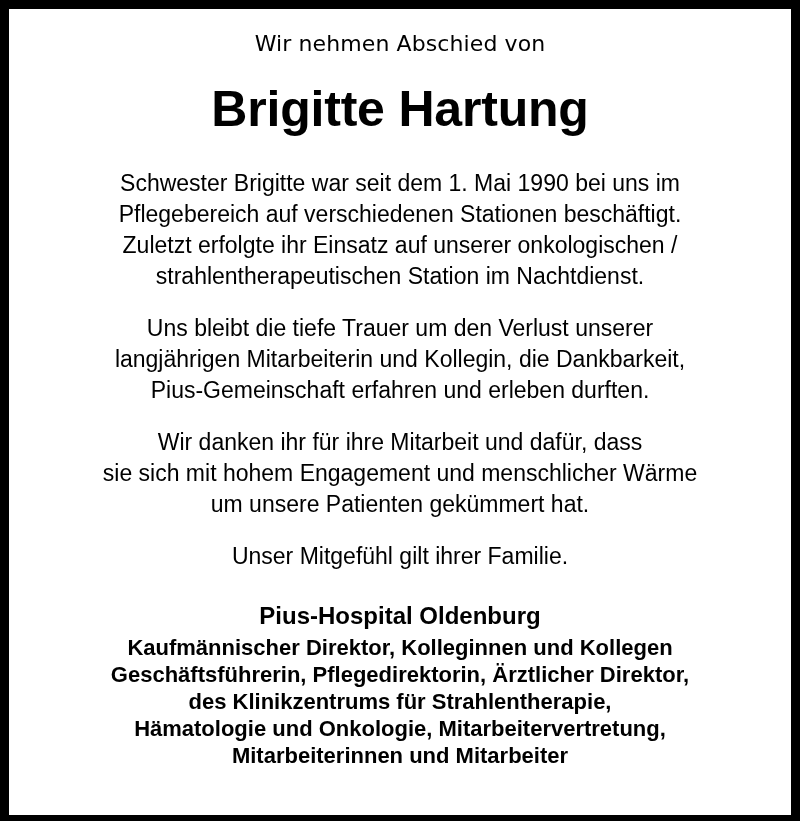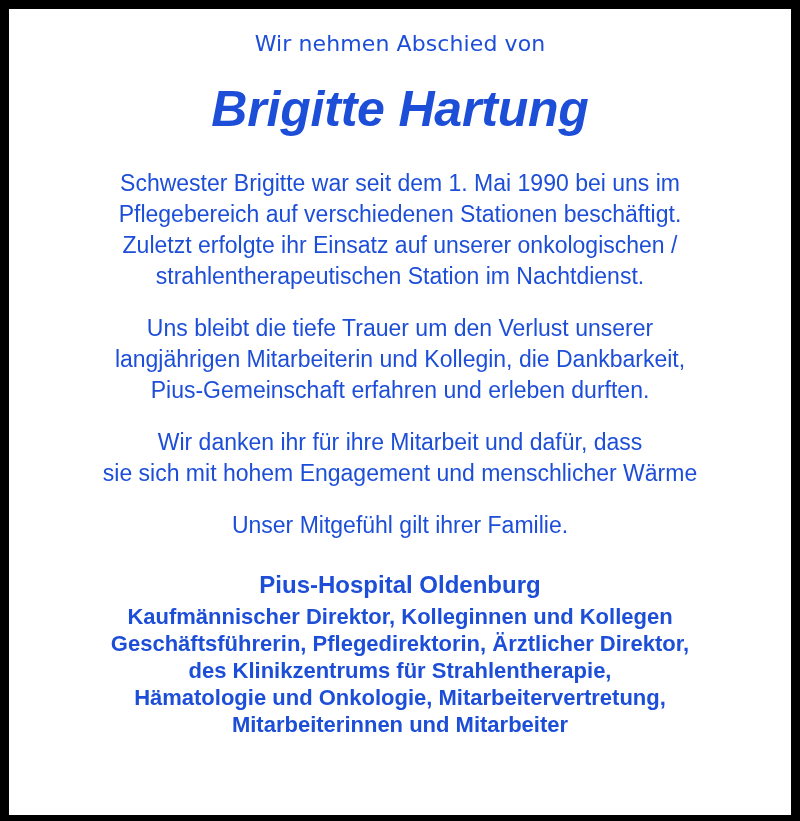--- a/index.html
+++ b/index.html
@@ -24,42 +24,41 @@
 
   .notice-inner {
     position: absolute;
     left: 9px;
     top: 9px;
     right: 9px;
     bottom: 6px;
     background: #ffffff;
     box-sizing: border-box;
     text-align: center;
-    color: #1d4ed8;
+    color: #000000;
     padding: 22px 24px 0 24px;
   }
 
   .intro {
     font-family: "DejaVu Sans", "Liberation Sans", sans-serif;
     font-size: 22px;
     font-weight: 400;
     line-height: 1.2;
     letter-spacing: 0.1px;
     margin: 0;
   }
 
   .deceased-name {
     font-family: "Liberation Sans", "DejaVu Sans", sans-serif;
     font-size: 50px;
     font-weight: 700;
     line-height: 1.05;
     letter-spacing: -0.2px;
     margin: 26px 0 0 0;
     white-space: nowrap;
-    font-style: italic;
   }
 
   .body-block {
     margin-top: 32px;
   }
 
   .para {
     font-family: "Liberation Sans", "DejaVu Sans", sans-serif;
     font-size: 23px;
     font-weight: 400;
@@ -122,20 +121,21 @@
 
       <p class="para">
         <span class="line">Uns bleibt die tiefe Trauer um den Verlust unserer</span>
         <span class="line">langjährigen Mitarbeiterin und Kollegin, die Dankbarkeit,</span>
         <span class="line">Pius-Gemeinschaft erfahren und erleben durften.</span>
       </p>
 
       <p class="para">
         <span class="line">Wir danken ihr für ihre Mitarbeit und dafür, dass</span>
         <span class="line">sie sich mit hohem Engagement und menschlicher Wärme</span>
+        <span class="line">um unsere Patienten gekümmert hat.</span>
       </p>
 
       <p class="para">
         <span class="line">Unser Mitgefühl gilt ihrer Familie.</span>
       </p>
     </div>
 
     <div class="signature">
       <p class="org-name">Pius-Hospital Oldenburg</p>
       <p class="roles">

